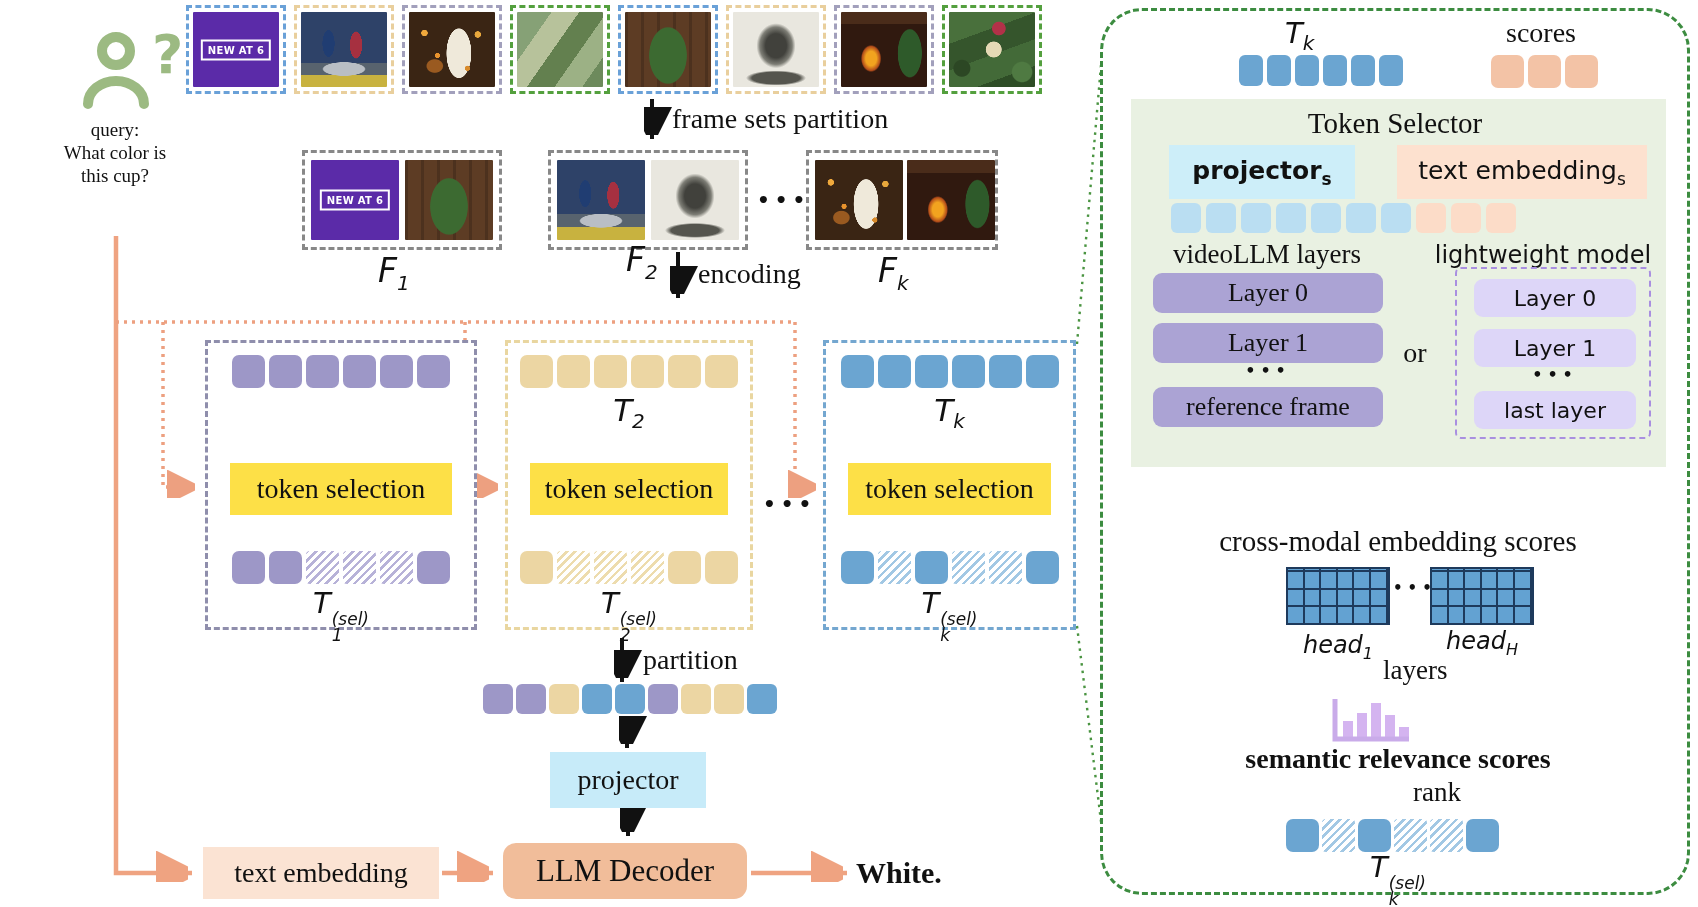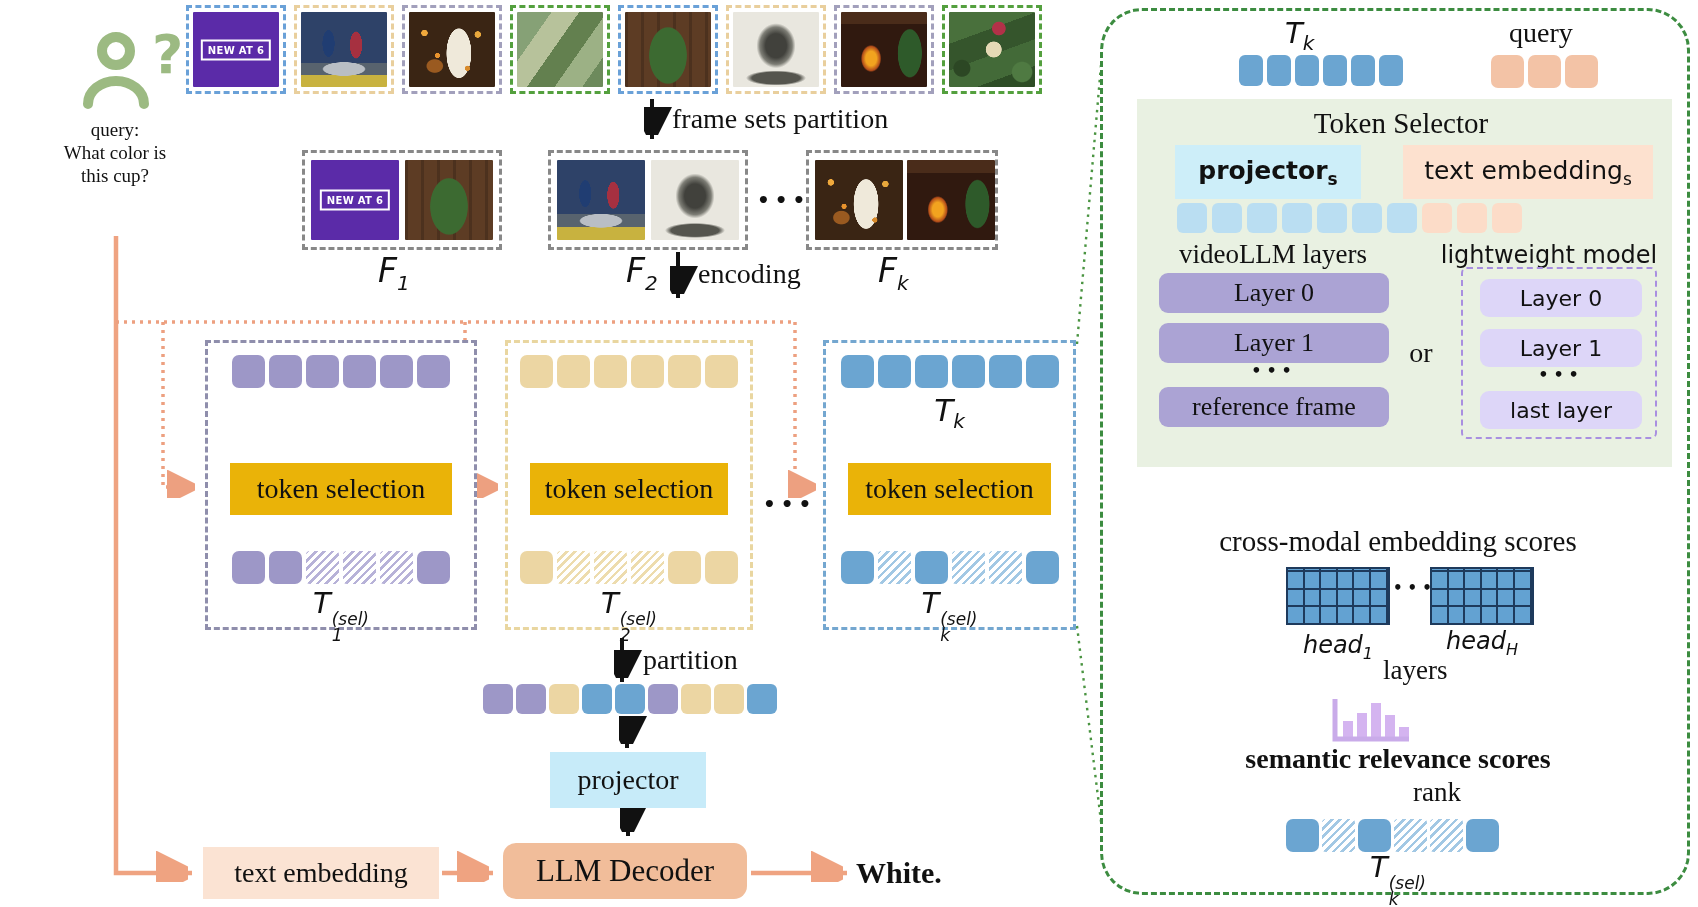--- a/index.html
+++ b/index.html
@@ -61,31 +61,31 @@
   .img-ornament{background-color:#3c5c33;background-image:
      radial-gradient(circle 9px at 52% 50%,#e5d9b5 85%,transparent 92%),
      radial-gradient(circle 8px at 58% 22%,#b23148 80%,transparent 90%),
      radial-gradient(circle 10px at 15% 75%,#2c4724 80%,transparent 90%),
      radial-gradient(circle 12px at 85% 80%,#4f7a42 80%,transparent 90%),
      linear-gradient(160deg,#49703c 0 30%,#35552c 30% 55%,#436a38 55% 80%,#2e4d26 80%);}
   
   .block{position:absolute;width:272px;height:290px;border:3px dashed #8f8eac;box-sizing:border-box;background:#fff;}
   .block .tokrow{position:absolute;top:12px;left:50%;transform:translateX(-50%);}
   .block .tlabel{position:absolute;top:52px;left:0;right:0;text-align:center;}
-  .block .selbar{position:absolute;top:120px;left:22px;right:22px;height:52px;background:#eab308;
+  .block .selbar{position:absolute;top:120px;left:22px;right:22px;height:52px;background:#fde047;
                  display:flex;align-items:center;justify-content:center;font-size:28px;}
   .block .selrow{position:absolute;top:208px;left:50%;transform:translateX(-50%);}
   .block .sellabel{position:absolute;top:246px;left:0;right:0;text-align:center;}
   
   .pillbox{display:flex;align-items:center;justify-content:center;box-sizing:border-box;}
   .dots{font-family:"DejaVu Sans",sans-serif;font-weight:bold;font-size:20px;letter-spacing:5px;color:#111;}
   
   #rpanel{position:absolute;left:1100px;top:8px;width:590px;height:887px;border:3.5px dashed #3c8c40;
           border-radius:42px;box-sizing:border-box;background:#fff;}
-  #selband{position:absolute;left:34px;top:88px;width:535px;height:368px;background:#e9f1e2;}
+  #selband{position:absolute;left:28px;top:88px;width:535px;height:368px;background:#e9f1e2;}
   .vlayer{position:absolute;left:22px;width:230px;height:40px;background:#aba3d4;border-radius:9px;
           display:flex;align-items:center;justify-content:center;font-size:26px;}
   .lwbox{position:absolute;left:324px;top:168px;width:196px;height:172px;border:2.5px dashed #a98fe0;
          border-radius:6px;box-sizing:border-box;}
   .lwlayer{position:absolute;left:17px;width:162px;height:38px;background:#ddd6f8;border-radius:9px;
            display:flex;align-items:center;justify-content:center;
            font-family:"DejaVu Sans",sans-serif;font-size:22px;}
   .att-grid{position:absolute;width:104px;height:58px;background-color:#63a2d2;border:2.5px solid #1e3a5c;
             box-sizing:border-box;background-image:
             repeating-linear-gradient(90deg,transparent 0 14.6px,#1e3a5c 14.6px 16.6px),
@@ -203,21 +203,21 @@
     <div class="th img-studio" style="left:6px;"></div>
     <div class="th img-engraving" style="left:100px;"></div>
   </div>
   <span class="abs dots" style="left:757px;top:188px;">•••</span>
   <div class="fset b-gray" style="left:806px;top:150px;width:192px;">
     <div class="th img-candle" style="left:6px;"></div>
     <div class="th img-fireplace" style="left:98px;"></div>
   </div>
 
   <span class="abs math" style="left:378px;top:254px;font-size:33px;"><span>F</span><sub>1</sub></span>
-  <span class="abs math" style="left:626px;top:254px;font-size:33px;text-align:center;"><span>F</span><sub>2</sub></span>
+  <span class="abs math" style="left:626px;top:243px;font-size:33px;text-align:center;"><span>F</span><sub>2</sub></span>
   <span class="abs math" style="left:878px;top:254px;font-size:33px;"><span>F</span><sub>k</sub></span>
 
   <span class="abs" style="left:698px;top:258px;font-size:28px;">encoding</span>
 
   <div class="block" style="left:205px;top:340px;border-color:#8f8eac;">
     <div class="tokrow">
         <span class="tok t-purple"></span>
         <span class="tok t-purple"></span>
         <span class="tok t-purple"></span>
         <span class="tok t-purple"></span>
@@ -241,20 +241,21 @@
 
   <div class="block" style="left:505px;top:340px;width:248px;border-color:#e9d6a0;">
     <div class="tokrow">
         <span class="tok t-tan"></span>
         <span class="tok t-tan"></span>
         <span class="tok t-tan"></span>
         <span class="tok t-tan"></span>
         <span class="tok t-tan"></span>
         <span class="tok t-tan"></span>
       </div>
+    <div class="tlabel"><span class="math"><span>T</span><sub>2</sub></span></div>
     <div class="selbar">token selection</div>
     <div class="tokrow selrow">
         <span class="tok t-tan"></span>
         <span class="tok t-hatch-tan"></span>
         <span class="tok t-hatch-tan"></span>
         <span class="tok t-hatch-tan"></span>
         <span class="tok t-tan"></span>
         <span class="tok t-tan"></span>
       </div>
     <div class="sellabel"><span class="math" style="font-size:29px;"><span>T</span><span class="stk">
@@ -322,21 +323,21 @@
     <span class="abs math" style="left:182px;top:8px;font-size:29px;"><span>T</span><sub>k</sub></span>
     <div class="abs tokrow sm" style="left:136px;top:44px;">
         <span class="tok t-blue"></span>
         <span class="tok t-blue"></span>
         <span class="tok t-blue"></span>
         <span class="tok t-blue"></span>
         <span class="tok t-blue"></span>
         <span class="tok t-blue"></span>
       </div>
 
-    <span class="abs ctr" style="left:382px;top:6px;width:112px;font-size:28px;">query</span>
+    <span class="abs ctr" style="left:382px;top:6px;width:112px;font-size:28px;">scores</span>
     <div class="abs tokrow" style="left:388px;top:44px;">
         <span class="tok t-salmon"></span>
         <span class="tok t-salmon"></span>
         <span class="tok t-salmon"></span>
       </div>
 
     <div id="selband">
       <div class="abs ctr" style="left:0;top:8px;width:528px;font-size:29px;">Token Selector</div>
 
       <div class="abs pillbox" style="left:38px;top:46px;width:186px;height:54px;background:#cdeef9;">

